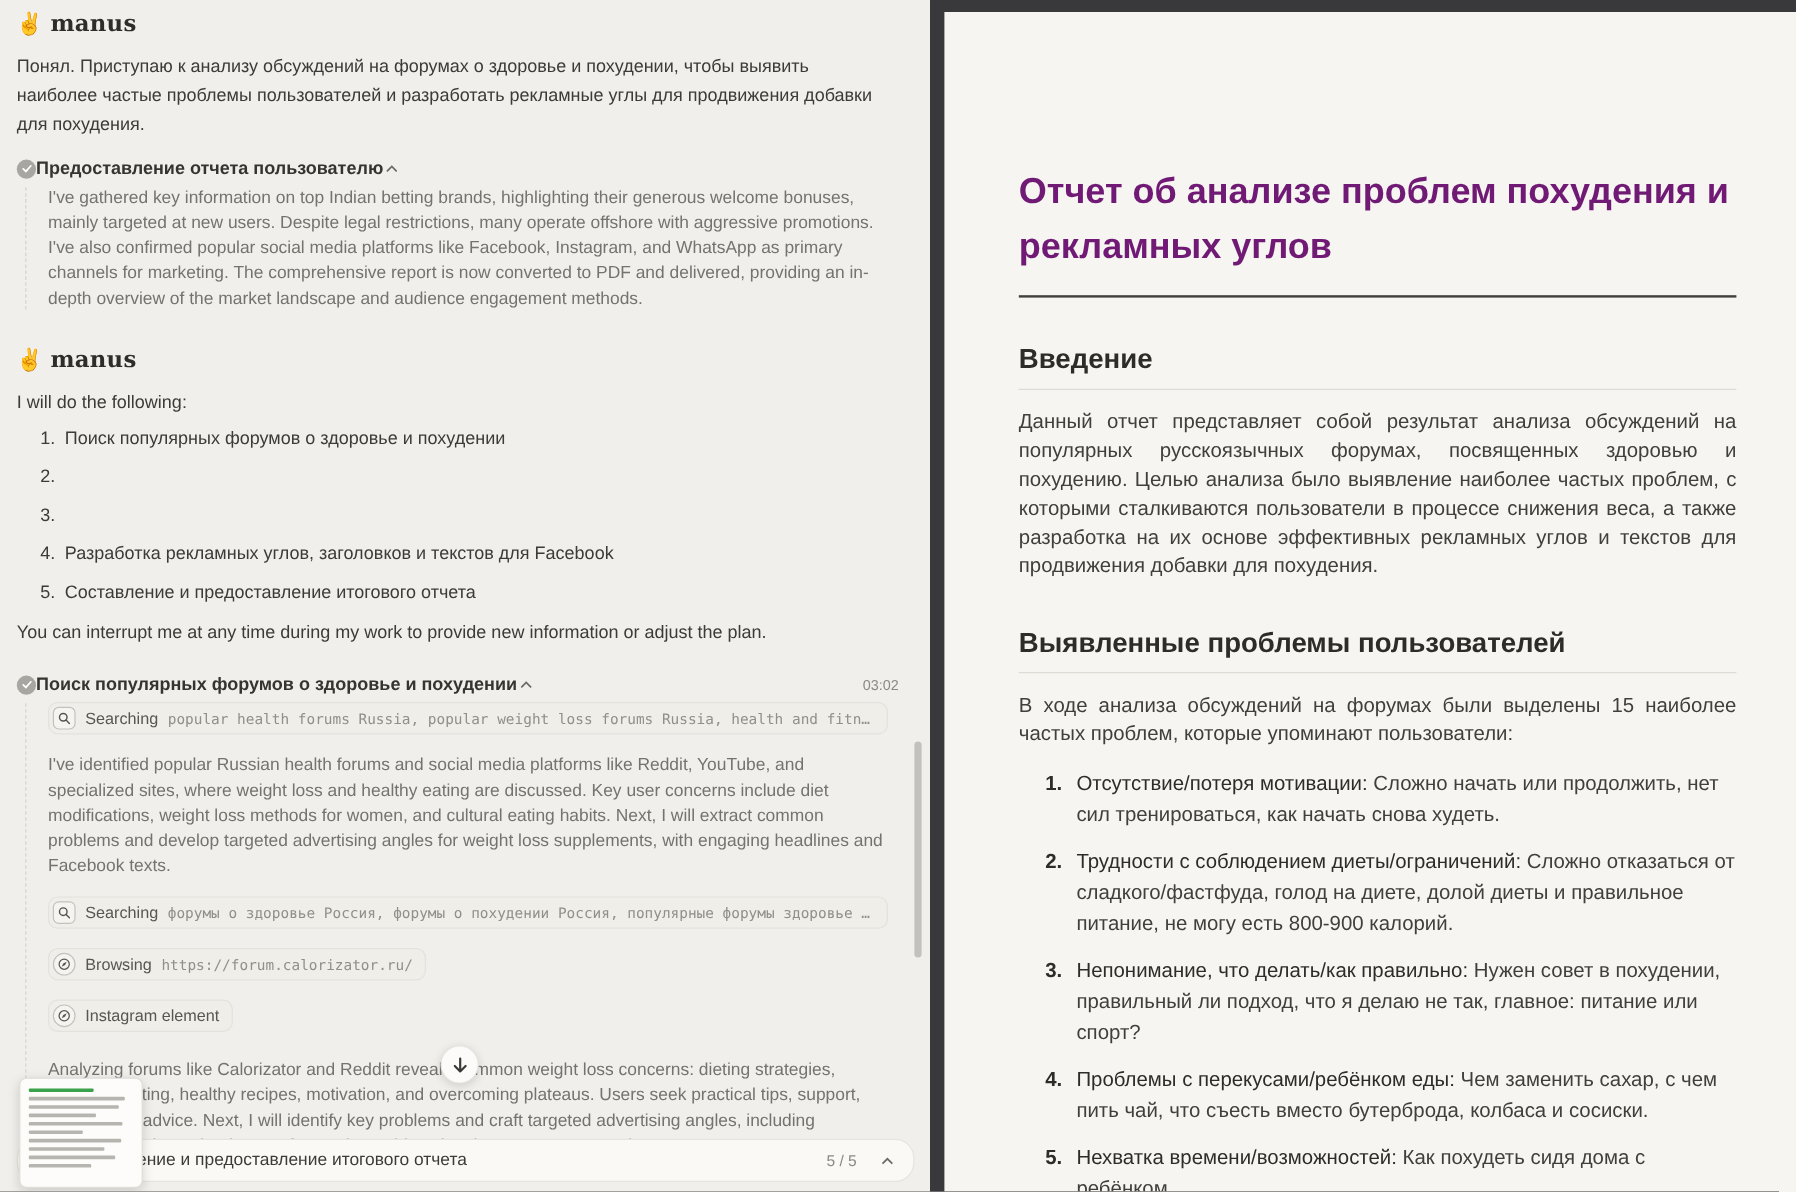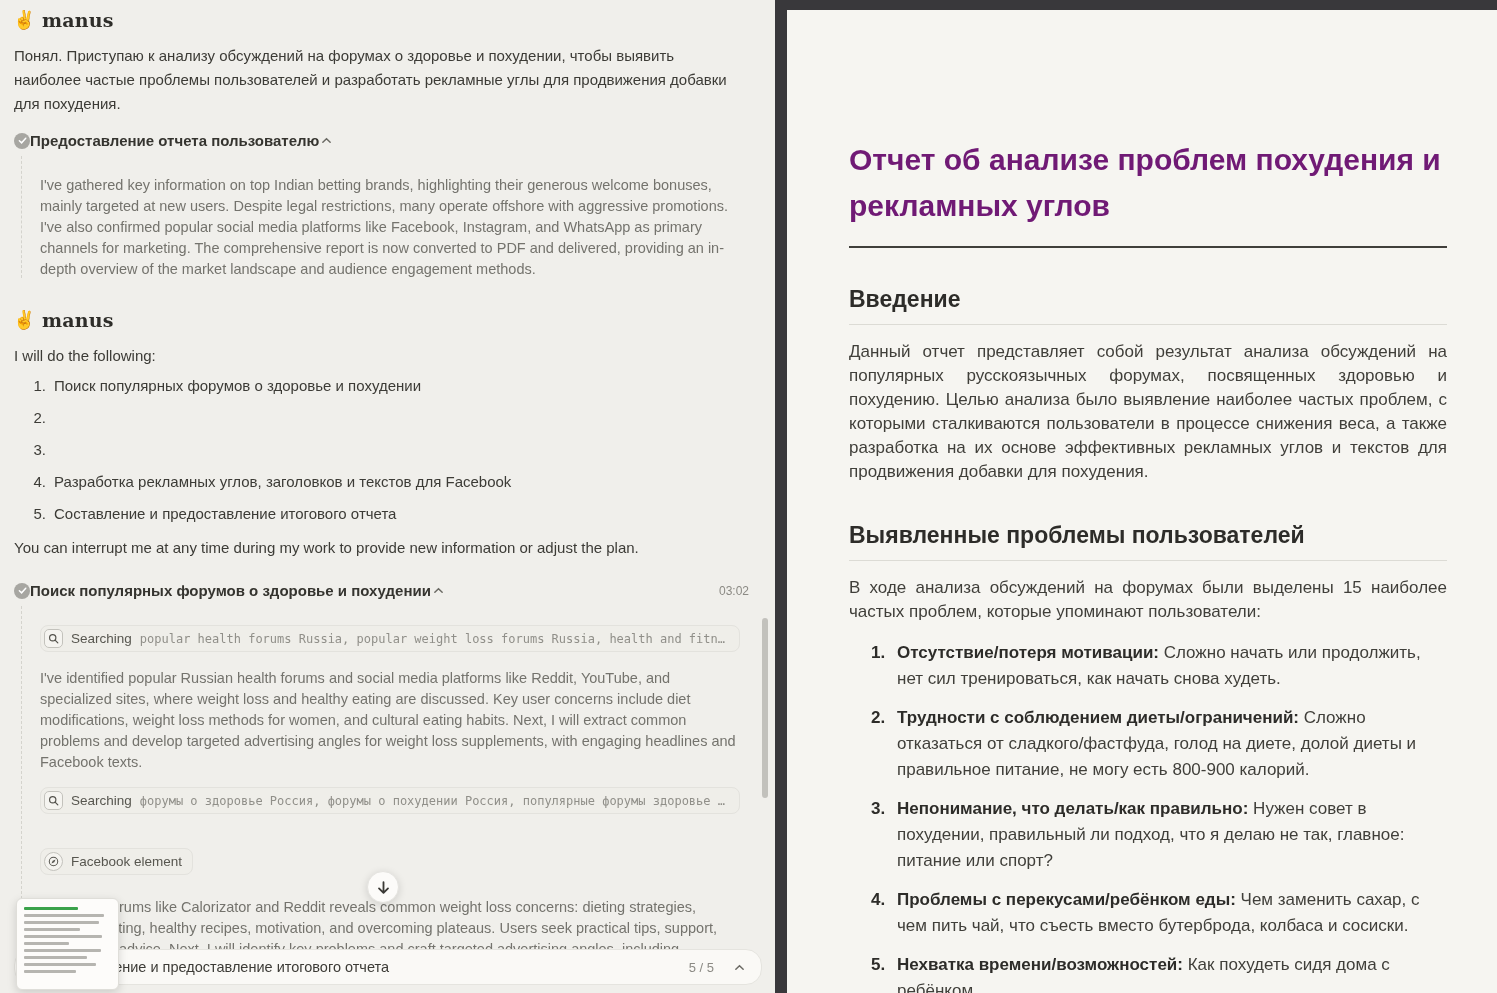--- a/index.html
+++ b/index.html
@@ -32,21 +32,21 @@
     display:flex; align-items:center; justify-content:center;
   }
   .circle-check svg { width:9px; height:9px; }
   .task-title { font-size:15px; font-weight:700; color:#35342f; }
   .chev { display:inline-flex; margin-left:2px; }
   .chev svg { width:11px; height:11px; }
   .task-time { position:absolute; right:-8px; top:2px; font-size:12px; color:#8b8a84; }
 
   .timeline { position:absolute; left:7px; top:24px; bottom:2px; width:0;
     border-left:1px dashed #d4d3cd; }
-  .task-body { position:relative; margin:26px 0 0 26px; }
+  .task-body { position:relative; margin:6px 0 0 26px; }
   .task-body p { font-size:14.5px; line-height:21px; color:#74736d; margin:0 0 14px 0; }
 
   .chip {
     display:inline-flex; align-items:center; gap:8px; max-width:700px;
     border:1px solid #e3e2dd; background:#efeee9; border-radius:8px;
     padding:3px 10px 3px 3px; margin:0 0 16px 0; white-space:nowrap; overflow:hidden;
   }
   .chip-icon {
     width:19px; height:19px; border:1px solid #c3c2bc; border-radius:5px; background:#f5f4f0;
     display:flex; align-items:center; justify-content:center; flex:0 0 19px;
@@ -103,21 +103,21 @@
     padding:127px 50px 30px 62px;
   }
   .doc-title { font-size:30px; line-height:46px; font-weight:700; color:#701a75; margin:0; }
   .hr-dark { border:none; border-top:2px solid #403f3b; margin:17px 0 0 0; }
   .doc-h2 { font-size:23px; font-weight:700; color:#2d2c29; margin:38px 0 0 0; }
   .hr-light { border:none; border-top:1px solid #dcdbd5; margin:11px 0 0 0; }
   .doc-p { font-size:17px; line-height:24px; margin:15px 0 0 0; text-align:justify; color:#403f3a; }
   ol.doc-list { list-style:none; margin:16px 0 0 0; padding:0 0 0 22px; }
   ol.doc-list li { position:relative; font-size:17px; line-height:26px; margin-bottom:13px; padding-left:26px; }
   ol.doc-list .num { position:absolute; left:0; font-weight:700; color:#2d2c29; }
-  ol.doc-list .lead { font-weight:700; color:#2d2c29; }
+  ol.doc-list .lead { font-weight:400; color:#2d2c29; }
 </style>
 </head>
 <body>
 
 <div class="left-panel">
   <div class="left-inner">
 
     <div class="brand-row">
       <span class="brand-icon">✌</span>
       <span class="brand-name">manus</span>
@@ -209,29 +209,39 @@
           <span class="chip-icon">
             <svg viewBox="0 0 14 14">
                 <circle cx="6" cy="6" r="4" fill="none" stroke="#55544e" stroke-width="1.5"></circle>
                 <line x1="9" y1="9" x2="12.5" y2="12.5" stroke="#55544e" stroke-width="1.5" stroke-linecap="round"></line>
               </svg>
           </span>
           <span class="chip-label">Searching</span>
           <span class="chip-query">форумы о здоровье Россия, форумы о похудении Россия, популярные форумы здоровье поху...</span>
         </div>
         <br>
+        <div class="chip">
+          <span class="chip-icon round">
+            <svg viewBox="0 0 14 14">
+                <circle cx="7" cy="7" r="5.4" fill="none" stroke="#55544e" stroke-width="1.3"></circle>
+                <path d="M9.6 4.4 L8 7.8 L4.4 9.6 L6 6.2 Z" fill="#55544e"></path>
+              </svg>
+          </span>
+          <span class="chip-label">Browsing</span>
+          <span class="chip-query">https://forum.calorizator.ru/</span>
+        </div>
         <br>
         <div class="chip">
           <span class="chip-icon round">
             <svg viewBox="0 0 14 14">
                 <circle cx="7" cy="7" r="5.4" fill="none" stroke="#55544e" stroke-width="1.3"></circle>
                 <path d="M9.6 4.4 L8 7.8 L4.4 9.6 L6 6.2 Z" fill="#55544e"></path>
               </svg>
           </span>
-          <span class="chip-label">Facebook element</span>
+          <span class="chip-label">Instagram element</span>
         </div>
 
         <p style="margin-top:6px">Analyzing forums like Calorizator and Reddit reveals common weight loss concerns: dieting strategies, calorie counting, healthy recipes, motivation, and overcoming plateaus. Users seek practical tips, support, and reliable advice. Next, I will identify key problems and craft targeted advertising angles, including headlines and Facebook texts, focused on addressing these core user needs.</p>
       </div>
     </div>
   </div>
 
   <div class="scroll-btn">
     <svg viewBox="0 0 14 14">
         <path d="M7 2 L7 11.5 M2.8 7.8 L7 12 L11.2 7.8" fill="none" stroke="#3a3935" stroke-width="1.7" stroke-linecap="round" stroke-linejoin="round"></path>

